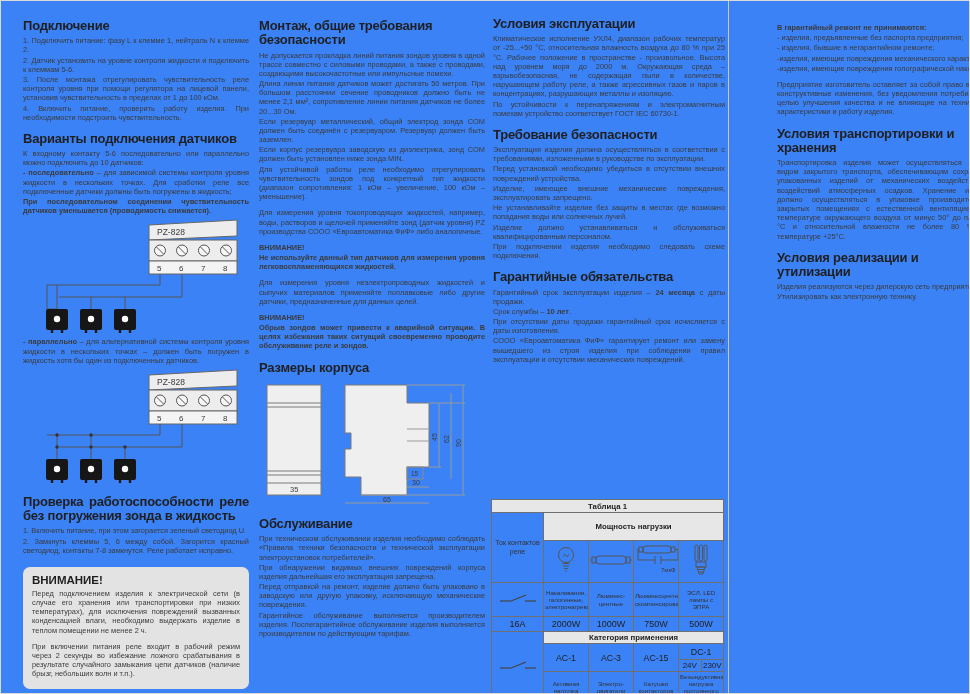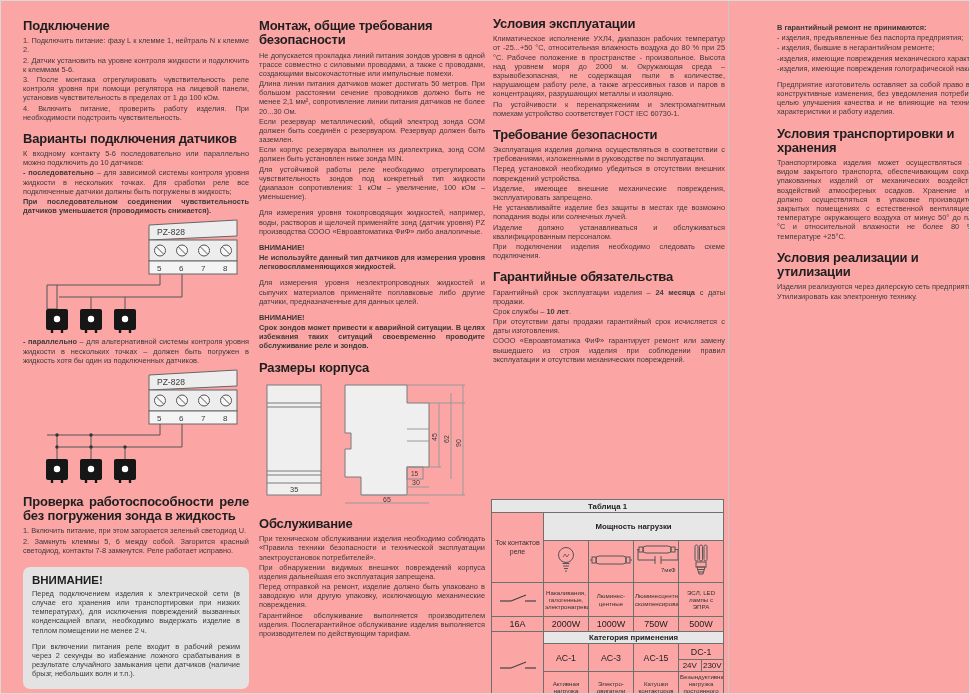--- a/index.html
+++ b/index.html
@@ -1,17 +1,17 @@
 <!DOCTYPE html>
 <html><head>
 <meta charset="utf-8">
 <style>
   html,body{margin:0;padding:0;background:#ffffff;}
   .page{
-    position:relative;width:970px;height:694px;background:#fca5a5;
+    position:relative;width:970px;height:694px;background:#3b82f6;
     font-family:"Liberation Sans","DejaVu Sans",sans-serif;color:#3b3b3b;
     overflow:hidden;box-sizing:border-box;border:1px solid #d9d9d9;
   }
   .fold{position:absolute;left:727px;top:0;width:1px;height:694px;background:#c7c7c7;}
   .col{position:absolute;top:0;box-sizing:border-box;}
   .col1{left:22px;width:226px;padding-top:14px;}
   .col2{left:258px;width:226px;padding-top:14px;}
   .col3{left:492px;width:232px;padding-top:12px;}
   .col4{left:736px;width:216px;padding-top:14px;margin-left:40px;}
   h2{font-size:13px;line-height:1.1;margin:10px 0 3px 0;color:#1f1f1f;letter-spacing:-0.2px;}
@@ -159,29 +159,29 @@
       <p>Перед подключением изделия к электрической сети (в случае его хранения или транспортировки при низких температурах), для исключения повреждений вызванных конденсацией влаги, необходимо выдержать изделие в теплом помещении не менее 2 ч.</p>
       <p class="gap">При включении питания реле входит в рабочий режим через 2 секунды во избежание ложного срабатывания в результате случайного замыкания цепи датчиков (наличие брызг, небольших волн и т.п.).</p>
     </div>
   </div>
 
   <div class="col col2">
     <h2 class="first">Монтаж, общие требования безопасности</h2>
     <p>Не допускается прокладка линий питания зондов уровня в одной трассе совместно с силовыми проводами, а также с проводами, создающими высокочастотные или импульсные помехи.</p>
     <p>Длина линии питания датчиков может достигать 50 метров. При большом расстоянии сечение проводников должно быть не менее 2,1 мм², сопротивление линии питания датчиков не более 20...30 Ом.</p>
     <p>Если резервуар металлический, общий электрод зонда COM должен быть соединён с резервуаром. Резервуар должен быть заземлен.</p>
-    <p>Если корпус резервуара выполнен из диэлектрика, зонд COM должен быть установлен ниже зонда MIN.</p>
+    <p>Если корпус резервуара заводскую из диэлектрика, зонд COM должен быть установлен ниже зонда MIN.</p>
     <p>Для устойчивой работы реле необходимо отрегулировать чувствительность зондов под конкретный тип жидкости (диапазон сопротивления: 1 кОм – увеличение, 100 кОм – уменьшение).</p>
     <p class="gap">Для измерения уровня токопроводящих жидкостей, например, воды, растворов и щелочей применяйте зонд (датчик уровня) PZ производства СООО «Евроавтоматика ФиФ» либо аналогичные.</p>
 
     <p class="winline">ВНИМАНИЕ!</p>
     <p class="b">Не используйте данный тип датчиков для измерения уровня легковоспламеняющихся жидкостей.</p>
     <p class="gap">Для измерения уровня неэлектропроводных жидкостей и сыпучих материалов применяйте поплавковые либо другие датчики, предназначенные для данных целей.</p>
     <p class="winline">ВНИМАНИЕ!</p>
-    <p class="b">Срок зондов может привести к аварийной ситуации. В целях избежания таких ситуаций своевременно проводите обслуживание реле и зондов.</p>
+    <p class="b">Обрыв зондов может привести к аварийной ситуации. В целях избежания таких ситуаций своевременно проводите обслуживание реле и зондов.</p>
 
     <h2>Размеры корпуса</h2>
 
     <svg class="diagram" width="224" height="128" viewBox="0 0 224 128">
       <g stroke="#7a7a7a" fill="#efefef">
         <rect x="8" y="6" width="54" height="110"></rect>
         <line x1="8" y1="24" x2="62" y2="24"></line>
           <line x1="8" y1="28" x2="62" y2="28"></line>
         <line x1="8" y1="92" x2="62" y2="92"></line>
           <line x1="8" y1="96" x2="62" y2="96"></line>

